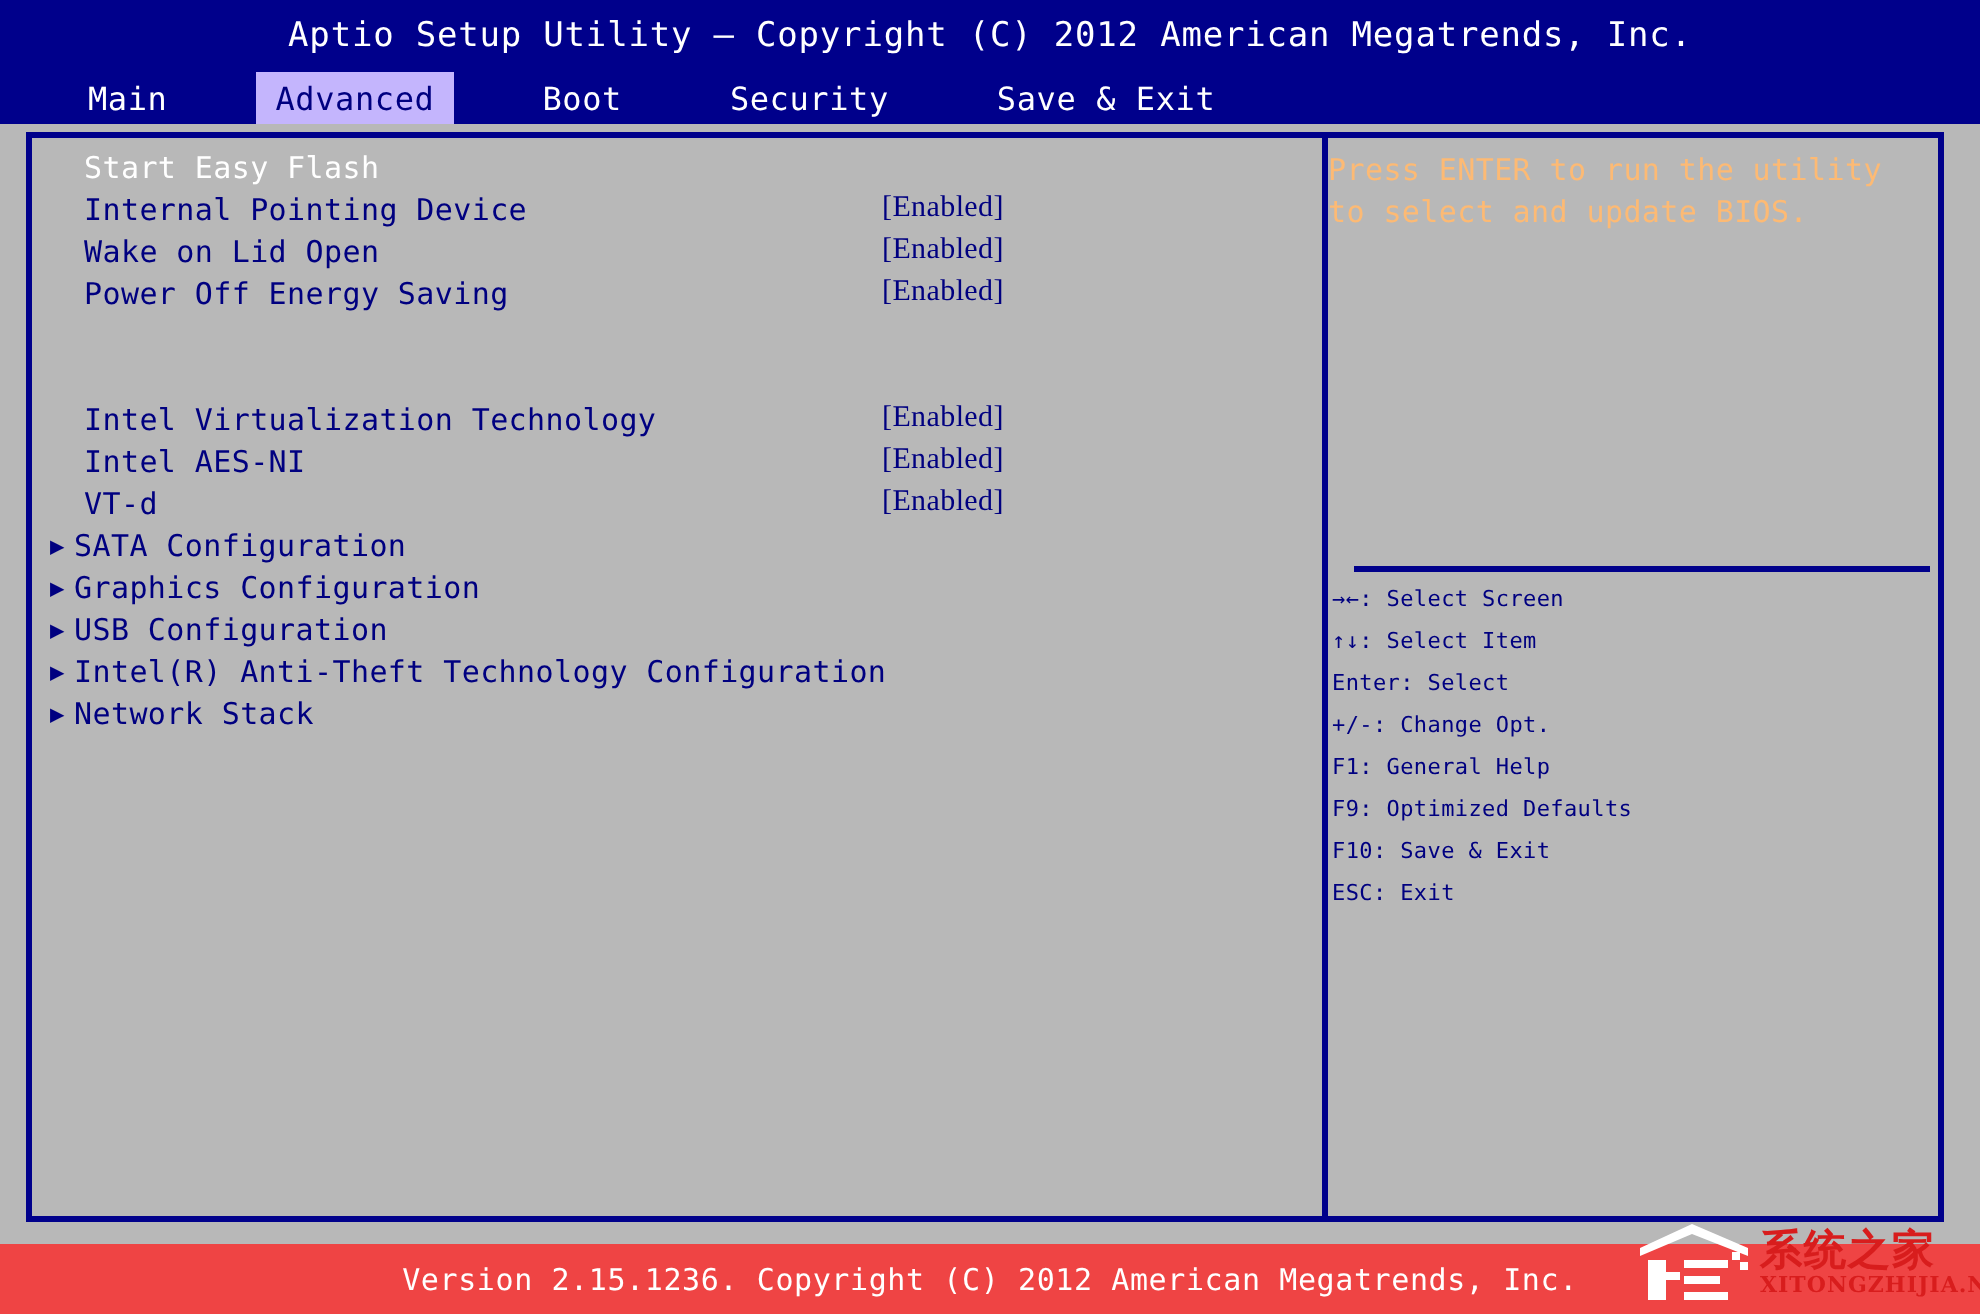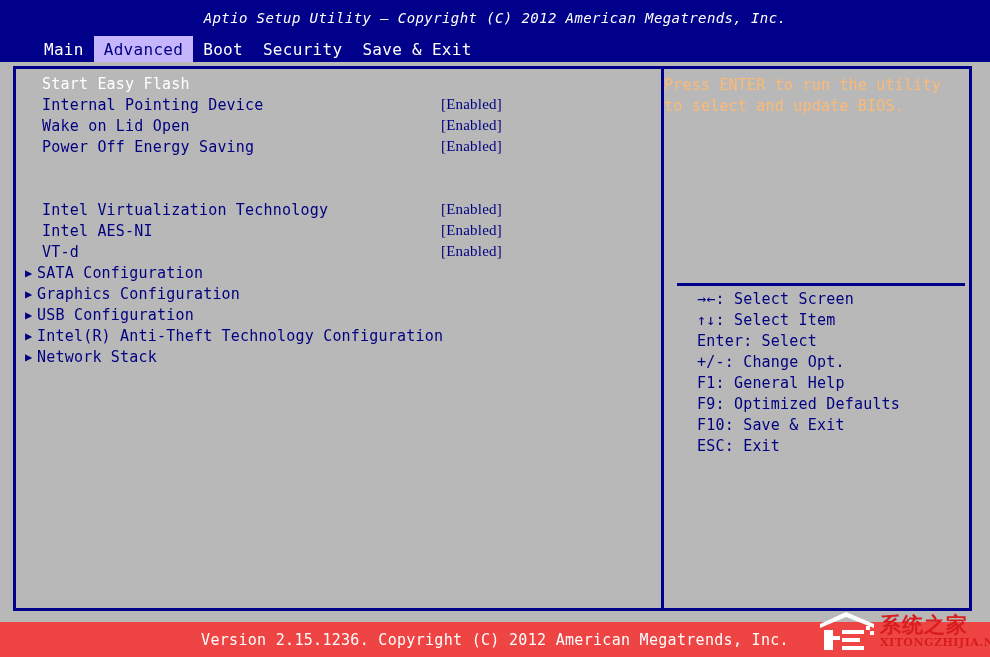--- a/index.html
+++ b/index.html
@@ -19,40 +19,40 @@
   }
 
   
   #titlebar {
     position: absolute;
     left: 0; top: 0;
     width: 990px;
     height: 36px;
     background: #00008b;
     color: #ffffff;
-    font-size: 14px;
+    font-size: 17px;
     letter-spacing: 0.4px;
     display: flex;
     align-items: center;
     justify-content: center;
     white-space: pre;
-    font-style: italic;
   }
 
   
   #tabbar {
     position: absolute;
     left: 0; top: 36px;
     width: 990px;
     height: 26px;
     background: #00008b;
     display: flex;
     align-items: stretch;
     padding-left: 34px;
     box-sizing: border-box;
+    gap: 34px;
   }
   .tab {
     display: flex;
     align-items: center;
     padding: 0 10px;
     font-size: 16px;
     color: #ffffff;
     background: transparent;
     white-space: pre;
     letter-spacing: 0.3px;
@@ -157,25 +157,25 @@
     height: 3px;
     background: #00008b;
   }
   #legend {
     position: absolute;
     left: 664px;
     top: 289px;
     width: 308px;
   }
   .legend-line {
-    font-size: 15px;
+    font-size: 11px;
     color: #000080;
     line-height: 21px;
     white-space: pre;
-    padding-left: 33px;
+    padding-left: 2px;
     letter-spacing: 0.2px;
   }
 
   
   #footer {
     position: absolute;
     left: 0; top: 622px;
     width: 990px;
     height: 35px;
     background: #ef4444;

